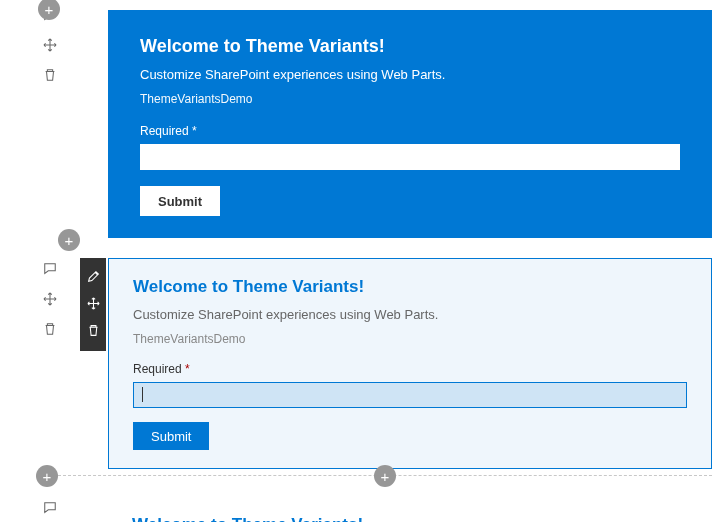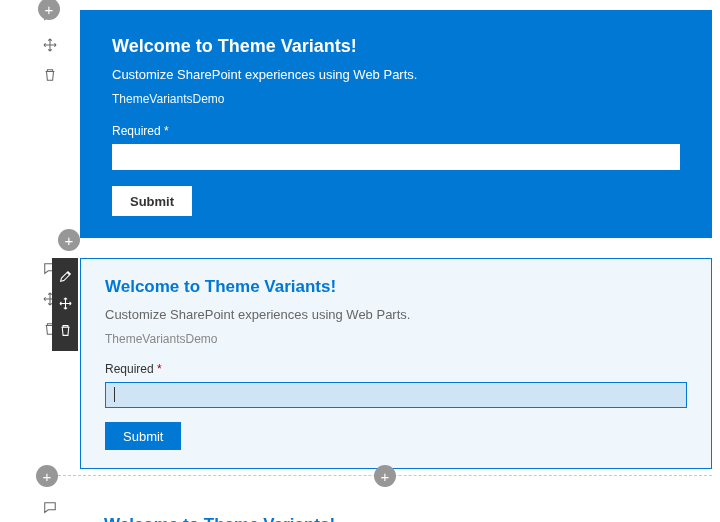--- a/index.html
+++ b/index.html
@@ -52,21 +52,21 @@
     align-items: center;
     color: #666;
   }
   .side-tools span {
     font-size: 14px;
     cursor: pointer;
   }
   .ico { display:inline-block; line-height:1; }
   .webpart-wrap {
     position: relative;
-    margin-left: 60px;
+    margin-left: 88px;
     margin-right: 8px;
   }
   
   .wp-blue {
     background: #0078d4;
     color: #fff;
     padding: 26px 32px 22px 32px;
   }
   .wp-blue .title { font-size: 18px; font-weight: 600; margin-bottom: 10px; }
   .wp-blue .sub { font-size: 13px; margin-bottom: 10px; }

